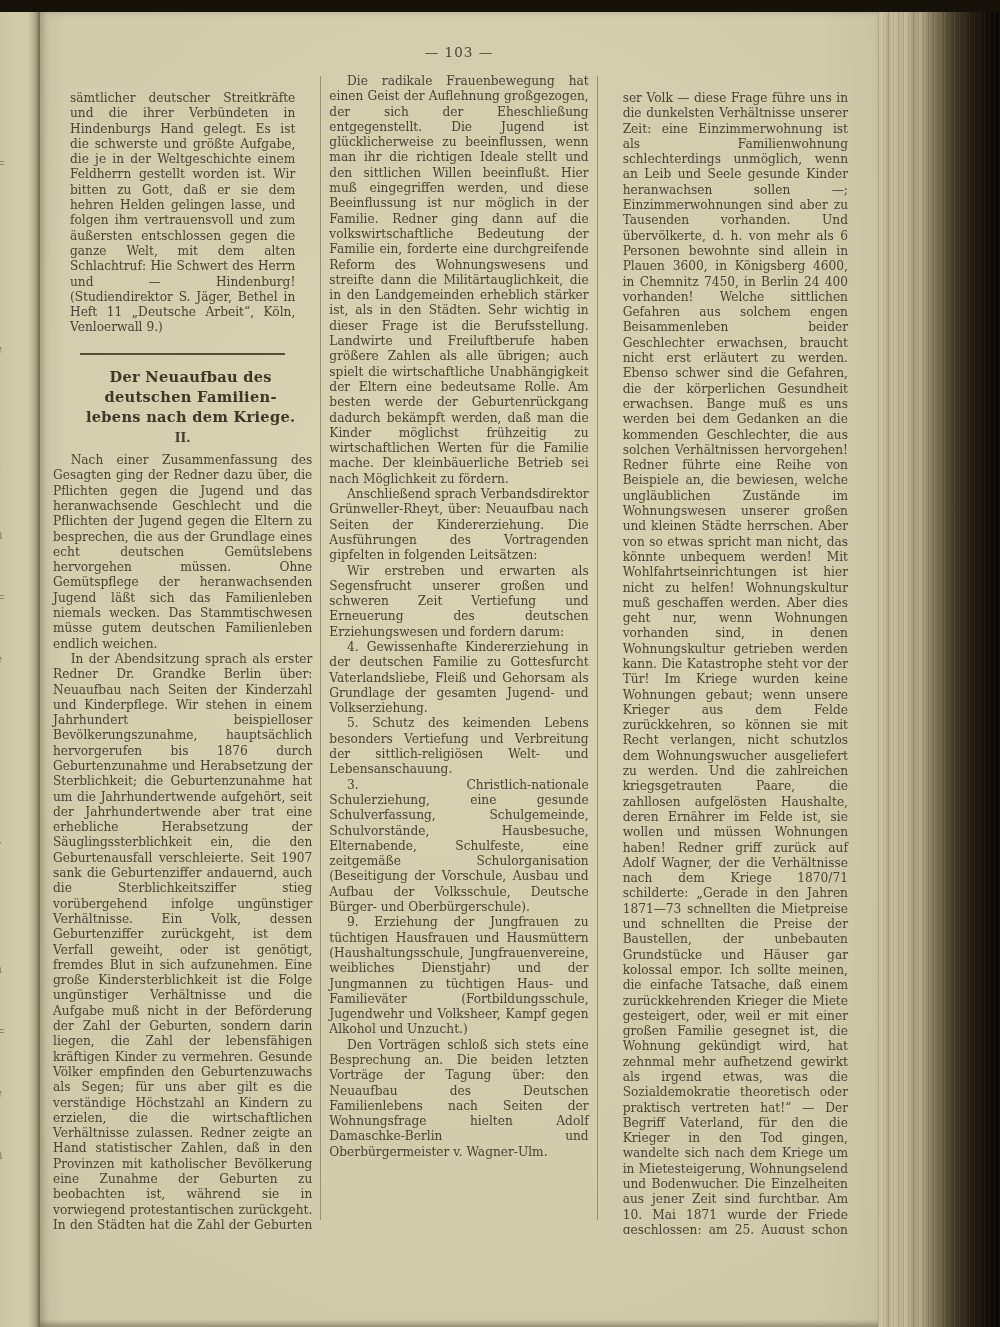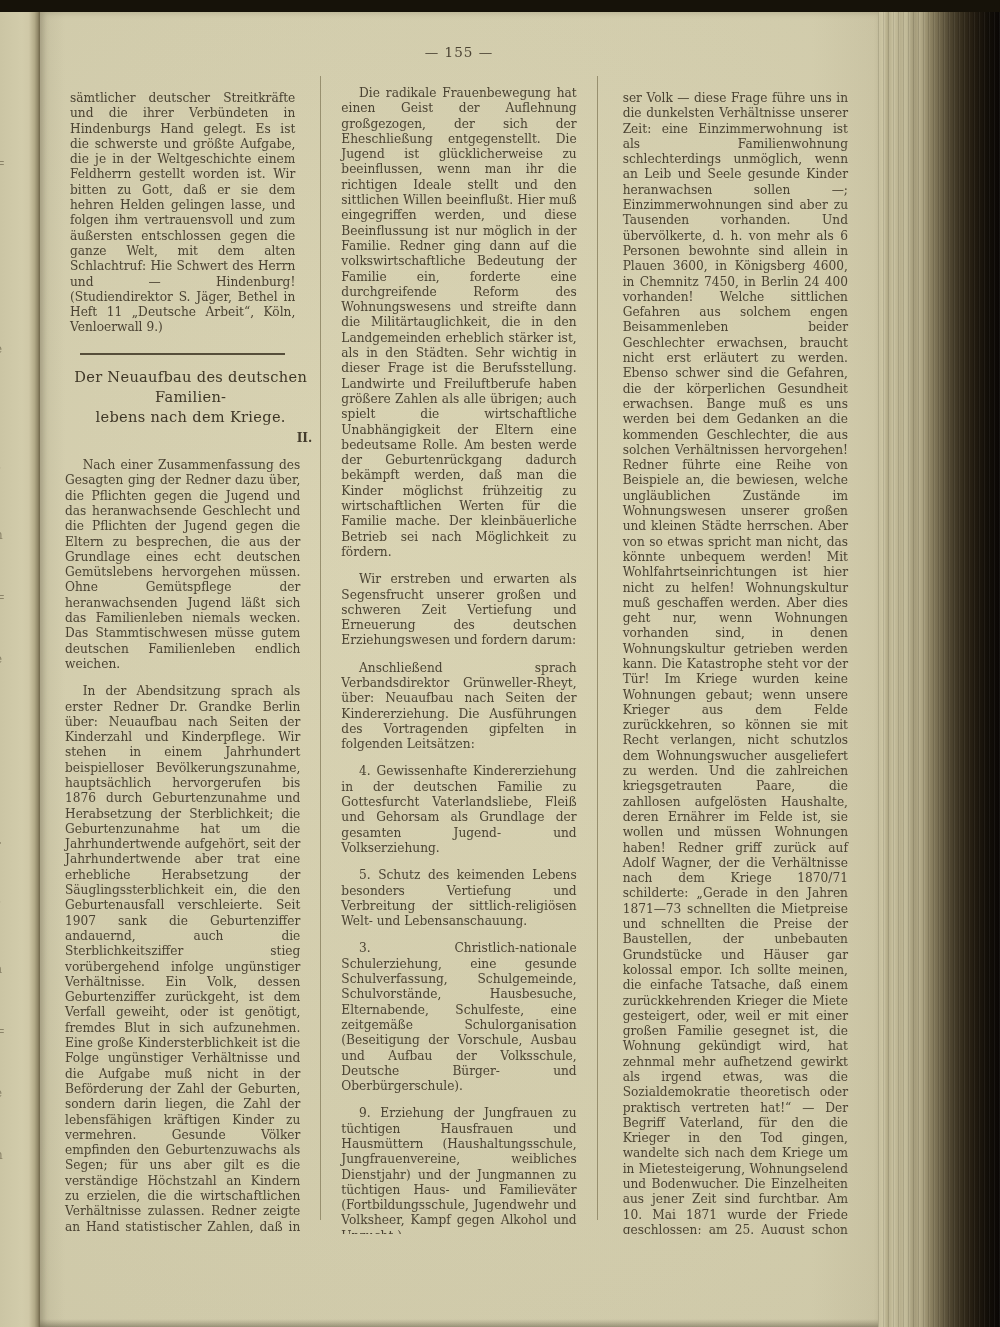--- a/index.html
+++ b/index.html
@@ -30,29 +30,29 @@
     text-align:center;margin-top:32px;font-size:13.5px;letter-spacing:1px;color:#4c4434;
   }
   .cols{
     display:flex;align-items:stretch;margin:14px 5px 0 5px;height:1160px;overflow:hidden;
   }
   .col{
     flex:1 1 0;padding:0 8px;font-size:12.2px;line-height:15.3px;
     text-align:justify;color:#4a4232;
   }
   .colrule{width:1px;background:#98906f;margin:2px 0 14px 0;}
-  .para{text-indent:1.45em;margin:12px;}
+  .para{text-indent:1.45em;margin:0;}
   .para-flush{text-indent:0;margin:17px;}
   .heading{
-    font-weight:normal;text-align:center;text-indent:0;white-space:pre-line;
+    font-weight:bold;text-align:center;text-indent:0;white-space:pre-line;
     font-size:14.6px;line-height:20px;margin:12px 0 4px 16px;color:#3e3626;
     letter-spacing:.3px;
   }
   .subheading{
-    text-align:right;text-indent:0;font-weight:600;margin:3px 0 7px 0;color:#443c2c;
+    text-align:center;text-indent:0;font-weight:600;margin:3px 0 7px 0;color:#443c2c;
   }
   .divider{
     width:205px;height:0;border-top:2px solid #564e3a;margin:15px auto 2px auto;
   }
   
   .edge-stack{
     position:absolute;left:878px;top:0;width:122px;height:1327px;
     background:
       repeating-linear-gradient(90deg, rgba(0,0,0,0.10) 0 1px, rgba(255,255,255,0.05) 1px 2px, transparent 2px 5px),
       linear-gradient(90deg,#c2bb99 0,#cdc6a4 5px,#b2aa87 10px,#c8c19f 15px,#b7af8d 22px,
@@ -86,36 +86,36 @@
     <span class="fragment" style="top: 777px;">t</span>
     <span class="fragment" style="top: 839px;">r</span>
     <span class="fragment" style="top: 901px;">ſ</span>
     <span class="fragment" style="top: 963px;">a</span>
     <span class="fragment" style="top: 1025px;">=</span>
     <span class="fragment" style="top: 1087px;">e</span>
     <span class="fragment" style="top: 1149px;">n</span>
   </div>
 
 <div class="page">
-  <div class="page-number">— 155 —</div>
+  <div class="page-number">— 103 —</div>
   <div class="cols">
       <div class="col">
         <div class="para-flush">sämtlicher deutscher Streitkräfte und die ihrer Verbündeten in Hindenburgs Hand gelegt. Es ist die schwerste und größte Aufgabe, die je in der Weltgeschichte einem Feldherrn gestellt worden ist. Wir bitten zu Gott, daß er sie dem hehren Helden gelingen lasse, und folgen ihm vertrauensvoll und zum äußersten entschlossen gegen die ganze Welt, mit dem alten Schlachtruf: Hie Schwert des Herrn und — Hindenburg! (Studiendirektor S. Jäger, Bethel in Heft 11 „Deutsche Arbeit“, Köln, Venloerwall 9.)</div>
         <div class="divider"></div>
         <div class="heading">Der Neuaufbau des deutschen Familien-
 lebens nach dem Kriege.</div>
         <div class="subheading">II.</div>
         <div class="para">Nach einer Zusammenfassung des Gesagten ging der Redner dazu über, die Pflichten gegen die Jugend und das heranwachsende Geschlecht und die Pflichten der Jugend gegen die Eltern zu besprechen, die aus der Grundlage eines echt deutschen Gemütslebens hervorgehen müssen. Ohne Gemütspflege der heranwachsenden Jugend läßt sich das Familienleben niemals wecken. Das Stammtischwesen müsse gutem deutschen Familienleben endlich weichen.</div>
         <div class="para">In der Abendsitzung sprach als erster Redner Dr. Grandke Berlin über: Neuaufbau nach Seiten der Kinderzahl und Kinderpflege. Wir stehen in einem Jahrhundert beispielloser Bevölkerungszunahme, hauptsächlich hervorgerufen bis 1876 durch Geburtenzunahme und Herabsetzung der Sterblichkeit; die Geburtenzunahme hat um die Jahrhundertwende aufgehört, seit der Jahrhundertwende aber trat eine erhebliche Herabsetzung der Säuglingssterblichkeit ein, die den Geburtenausfall verschleierte. Seit 1907 sank die Geburtenziffer andauernd, auch die Sterblichkeitsziffer stieg vorübergehend infolge ungünstiger Verhältnisse. Ein Volk, dessen Geburtenziffer zurückgeht, ist dem Verfall geweiht, oder ist genötigt, fremdes Blut in sich aufzunehmen. Eine große Kindersterblichkeit ist die Folge ungünstiger Verhältnisse und die Aufgabe muß nicht in der Beförderung der Zahl der Geburten, sondern darin liegen, die Zahl der lebensfähigen kräftigen Kinder zu vermehren. Gesunde Völker empfinden den Geburtenzuwachs als Segen; für uns aber gilt es die verständige Höchstzahl an Kindern zu erzielen, die die wirtschaftlichen Verhältnisse zulassen. Redner zeigte an Hand statistischer Zahlen, daß in den Provinzen mit katholischer Bevölkerung eine Zunahme der Geburten zu beobachten ist, während sie in vorwiegend protestantischen zurückgeht. In den Städten hat die Zahl der Geburten im Verhältnis zum Lande ganz erheblich zugenommen; ganz besonders auch in der katholischen Großstadt München, was daraus zu erklären sei, daß gerade den Jahresklassen zwischen 18 und 30 Jahren, also den Unverheirateten, Schülern, Studierenden, Lehrlingen usw. ein gleich großes Heer weiblicher Unverheirateter gegenüberstehe, die der Aufsicht des Elternhauses entbehren. Wenn im Aufbau der Großstadt die Jugend überwiegt, so ist gerade diese dem Eindringen neuer Ideen, vor allem aber der Neigung zur Genußsucht zugänglich. Hier muß vor allem eingegriffen werden, entnervende Genüsse der Großstadt müssen unserer Jugend entzogen werden ohne Rücksicht auf die Wünsche reisender Ausländer. Die hohen Ansprüche, die das Genußleben stellt, erschweren natürlich die Eheschließung, als Vorbeugung könnte eine Abkürzung der unbesoldeten Ausbildungszeit der jungen Leute und der Beamten erfolgen, um eine frühere Haushaltsgründung zu ermöglichen. Damit aber allein ist es nicht getan, die Ausbildung der Mädchen muß andere Bahnen als heute einschlagen. Dem aber stehen schwere Hindernisse entgegen.</div>
       </div>
       <div class="colrule"></div>
       <div class="col">
         <div class="para">Die radikale Frauenbewegung hat einen Geist der Auflehnung großgezogen, der sich der Eheschließung entgegenstellt. Die Jugend ist glücklicherweise zu beeinflussen, wenn man ihr die richtigen Ideale stellt und den sittlichen Willen beeinflußt. Hier muß eingegriffen werden, und diese Beeinflussung ist nur möglich in der Familie. Redner ging dann auf die volkswirtschaftliche Bedeutung der Familie ein, forderte eine durchgreifende Reform des Wohnungswesens und streifte dann die Militärtauglichkeit, die in den Landgemeinden erheblich stärker ist, als in den Städten. Sehr wichtig in dieser Frage ist die Berufsstellung. Landwirte und Freiluftberufe haben größere Zahlen als alle übrigen; auch spielt die wirtschaftliche Unabhängigkeit der Eltern eine bedeutsame Rolle. Am besten werde der Geburtenrückgang dadurch bekämpft werden, daß man die Kinder möglichst frühzeitig zu wirtschaftlichen Werten für die Familie mache. Der kleinbäuerliche Betrieb sei nach Möglichkeit zu fördern.</div>
+        <div class="para">Anschließend sprach Verbandsdirektor Grünweller-Rheyt, über: Neuaufbau nach Seiten der Kindererziehung. Die Ausführungen des Vortragenden gipfelten in folgenden Leitsätzen:</div>
         <div class="para">Wir erstreben und erwarten als Segensfrucht unserer großen und schweren Zeit Vertiefung und Erneuerung des deutschen Erziehungswesen und fordern darum:</div>
-        <div class="para">Anschließend sprach Verbandsdirektor Grünweller-Rheyt, über: Neuaufbau nach Seiten der Kindererziehung. Die Ausführungen des Vortragenden gipfelten in folgenden Leitsätzen:</div>
         <div class="para">4. Gewissenhafte Kindererziehung in der deutschen Familie zu Gottesfurcht Vaterlandsliebe, Fleiß und Gehorsam als Grundlage der gesamten Jugend- und Volkserziehung.</div>
         <div class="para">5. Schutz des keimenden Lebens besonders Vertiefung und Verbreitung der sittlich-religiösen Welt- und Lebensanschauung.</div>
         <div class="para">3. Christlich-nationale Schulerziehung, eine gesunde Schulverfassung, Schulgemeinde, Schulvorstände, Hausbesuche, Elternabende, Schulfeste, eine zeitgemäße Schulorganisation (Beseitigung der Vorschule, Ausbau und Aufbau der Volksschule, Deutsche Bürger- und Oberbürgerschule).</div>
         <div class="para">9. Erziehung der Jungfrauen zu tüchtigen Hausfrauen und Hausmüttern (Haushaltungsschule, Jungfrauenvereine, weibliches Dienstjahr) und der Jungmannen zu tüchtigen Haus- und Familieväter (Fortbildungsschule, Jugendwehr und Volksheer, Kampf gegen Alkohol und Unzucht.)</div>
         <div class="para">Den Vorträgen schloß sich stets eine Besprechung an. Die beiden letzten Vorträge der Tagung über: den Neuaufbau des Deutschen Familienlebens nach Seiten der Wohnungsfrage hielten Adolf Damaschke-Berlin und Oberbürgermeister v. Wagner-Ulm.</div>
       </div>
       <div class="colrule"></div>
       <div class="col">
         <div class="para-flush">ser Volk — diese Frage führe uns in die dunkelsten Verhältnisse unserer Zeit: eine Einzimmerwohnung ist als Familienwohnung schlechterdings unmöglich, wenn an Leib und Seele gesunde Kinder heranwachsen sollen —; Einzimmerwohnungen sind aber zu Tausenden vorhanden. Und übervölkerte, d. h. von mehr als 6 Personen bewohnte sind allein in Plauen 3600, in Königsberg 4600, in Chemnitz 7450, in Berlin 24 400 vorhanden! Welche sittlichen Gefahren aus solchem engen Beisammenleben beider Geschlechter erwachsen, braucht nicht erst erläutert zu werden. Ebenso schwer sind die Gefahren, die der körperlichen Gesundheit erwachsen. Bange muß es uns werden bei dem Gedanken an die kommenden Geschlechter, die aus solchen Verhältnissen hervorgehen! Redner führte eine Reihe von Beispiele an, die bewiesen, welche ungläublichen Zustände im Wohnungswesen unserer großen und kleinen Städte herrschen. Aber von so etwas spricht man nicht, das könnte unbequem werden! Mit Wohlfahrtseinrichtungen ist hier nicht zu helfen! Wohnungskultur muß geschaffen werden. Aber dies geht nur, wenn Wohnungen vorhanden sind, in denen Wohnungskultur getrieben werden kann. Die Katastrophe steht vor der Tür! Im Kriege wurden keine Wohnungen gebaut; wenn unsere Krieger aus dem Felde zurückkehren, so können sie mit Recht verlangen, nicht schutzlos dem Wohnungswucher ausgeliefert zu werden. Und die zahlreichen kriegsgetrauten Paare, die zahllosen aufgelösten Haushalte, deren Ernährer im Felde ist, sie wollen und müssen Wohnungen haben! Redner griff zurück auf Adolf Wagner, der die Verhältnisse nach dem Kriege 1870/71 schilderte: „Gerade in den Jahren 1871—73 schnellten die Mietpreise und schnellten die Preise der Baustellen, der unbebauten Grundstücke und Häuser gar kolossal empor. Ich sollte meinen, die einfache Tatsache, daß einem zurückkehrenden Krieger die Miete gesteigert, oder, weil er mit einer großen Familie gesegnet ist, die Wohnung gekündigt wird, hat zehnmal mehr aufhetzend gewirkt als irgend etwas, was die Sozialdemokratie theoretisch oder praktisch vertreten hat!“ — Der Begriff Vaterland, für den die Krieger in den Tod gingen, wandelte sich nach dem Kriege um in Mietesteigerung, Wohnungselend und Bodenwucher. Die Einzelheiten aus jener Zeit sind furchtbar. Am 10. Mai 1871 wurde der Friede geschlossen; am 25. August schon stellte sich heraus, daß in der neuen Reichshauptstadt am 1. Oktober etwa 10 600 Familien ohne Obdach sein würden! Das städtische Arbeitshaus und die Asyle waren überfüllt selbst von solchen Familien, „die sich durch ihr Mobilar als ordentliche Leute und pünktliche Mietszahler auswiesen.“ Die Augsburger Allg. Zeitung ließ sich am 2. April 1872 von ihrem Berliner Vertreter schreiben: „Zwei Familienväter haben sich aus Verzweiflung über die ihren Angehörigen drohende Obdachlosigkeit das Leben genommen. Zahlreiche Familienväter haben in der Umgebung der Stadt Bretterbuden aufgeschlagen, in denen sie mit den Ihren bessere Tage erwarten.“ Die Wohnungsnot jener Tage führte auch zu dem letzten Barrikadenbau in den Straßen Berlins. Die Bretterbuden auf freiem Felde waren natürlich gegen jede Ordnung. Zunächst duldete sie die Polizei; nach und nach aber ließ sie die Baracken der Obdachlosen niederreißen, so vom 25. bis 27. Juli auf dem Felde vor dem Frankfurter Tor. Als die Obdachlosen nun jammernd mit Frau und Kindern durch die Straßen zogen, empörte sich namentlich in der Blu-</div>
       </div>

